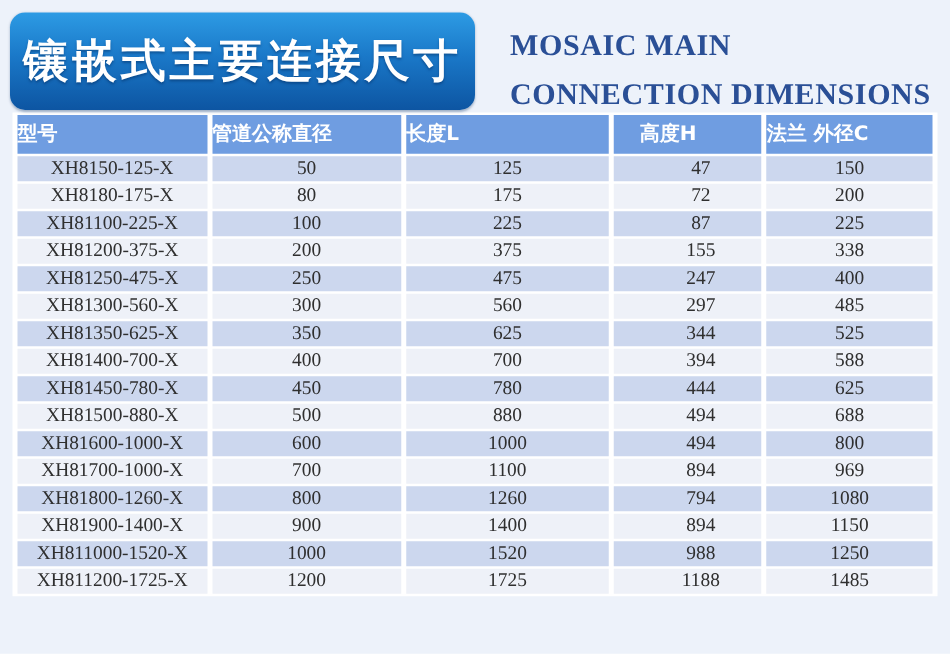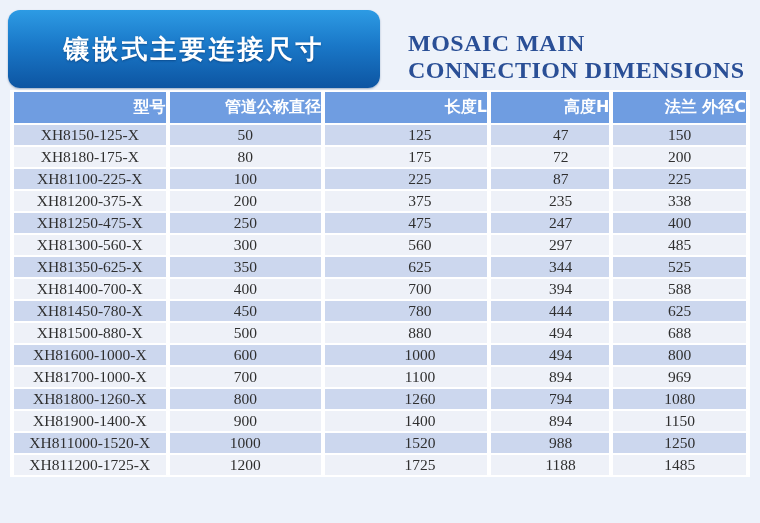--- a/index.html
+++ b/index.html
@@ -24,32 +24,32 @@
     border-radius: 12px;
     background: linear-gradient(180deg, #2d9be4 0%, #1a78c8 45%, #0d55a2 100%);
     box-shadow: 0 1px 2px rgba(10,50,100,0.35);
     display: flex;
     align-items: center;
     justify-content: center;
     flex-shrink: 0;
   }
   .cn-badge span {
     color: #ffffff;
-    font-size: 26px;
+    font-size: 36px;
     font-weight: bold;
     letter-spacing: 3px;
     white-space: nowrap;
     text-shadow: 0 1px 2px rgba(0,40,90,0.45);
     font-family: Liberation Mono, monospace;
   }
   .en-title {
     margin-left: 28px;
     display: flex;
     flex-direction: column;
-    justify-content: center;
+    justify-content: space-between;
     padding-top: 14px;
     font-family: "Liberation Serif", "DejaVu Serif", serif;
     font-weight: bold;
     color: #2a4f96;
     font-size: 24px;
     line-height: 1.13;
     letter-spacing: 0.5px;
     white-space: nowrap;
   }
 
@@ -61,40 +61,40 @@
     border-spacing: 4px 2px;
     background: #ffffff;
     table-layout: fixed;
   }
   table.spec-table th {
     background: #6f9de1;
     color: #ffffff;
     font-weight: bold;
     font-size: 16px;
     height: 31px;
-    text-align: right;
+    text-align: left;
     vertical-align: middle;
     font-family: "DejaVu Sans", "Liberation Sans", sans-serif;
     white-space: nowrap;
   }
   table.spec-table td {
     font-family: "Liberation Serif", "DejaVu Serif", serif;
     font-size: 15.5px;
     color: #2f2f2f;
     text-align: center;
     vertical-align: middle;
     height: 20px;
     white-space: nowrap;
   }
   table.spec-table tbody tr:nth-child(odd) td  { background: #ccd7ee; }
   table.spec-table tbody tr:nth-child(even) td { background: #eef1f8; }
 
   th:nth-child(1), td:nth-child(1) { width: 20.7%; }
   th:nth-child(2), td:nth-child(2) { width: 20.7%; }
-  th:nth-child(3), td:nth-child(3) { width: 22.1%; padding-left: 28px; }
+  th:nth-child(3), td:nth-child(3) { width: 22.1%; }
   th:nth-child(4), td:nth-child(4) { width: 16.2%; padding-left: 21px; }
   th:nth-child(5), td:nth-child(5) { width: 18.1%; }
 </style>
 </head>
 <body>
 
 <div class="page">
 
   <div class="title-row">
     <div class="cn-badge">
@@ -135,21 +135,21 @@
           <td>XH81100-225-X</td>
           <td>100</td>
           <td>225</td>
           <td>87</td>
           <td>225</td>
         </tr>
         <tr>
           <td>XH81200-375-X</td>
           <td>200</td>
           <td>375</td>
-          <td>235</td>
+          <td>155</td>
           <td>338</td>
         </tr>
         <tr>
           <td>XH81250-475-X</td>
           <td>250</td>
           <td>475</td>
           <td>247</td>
           <td>400</td>
         </tr>
         <tr>

